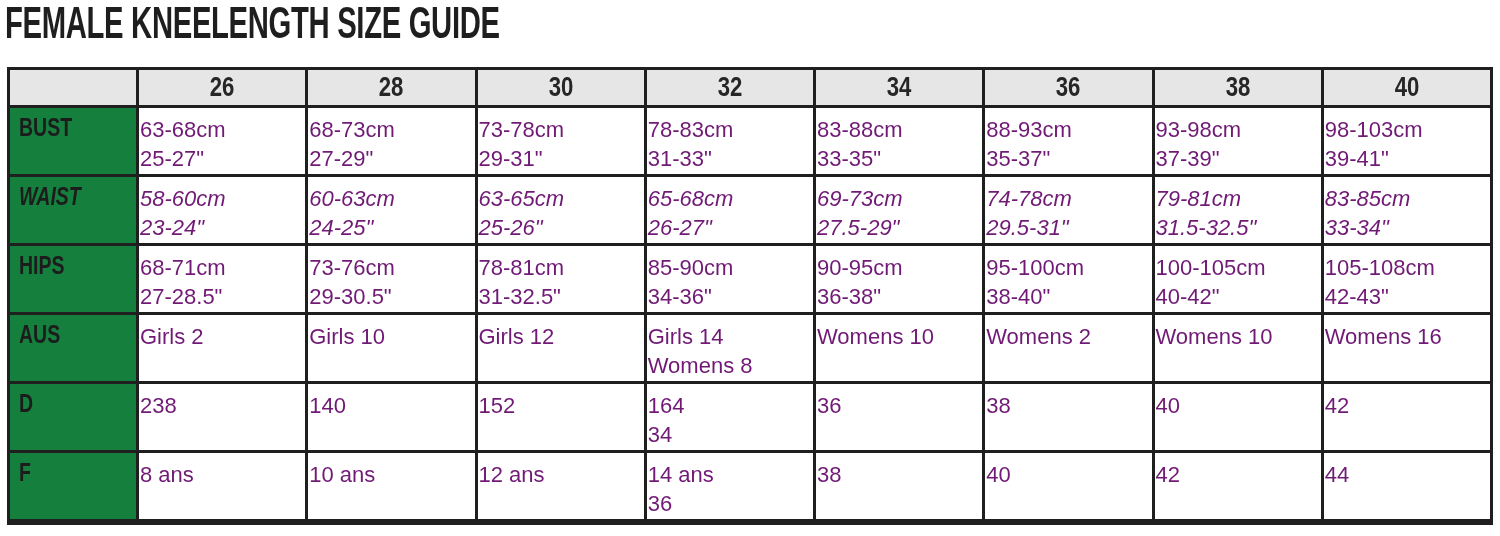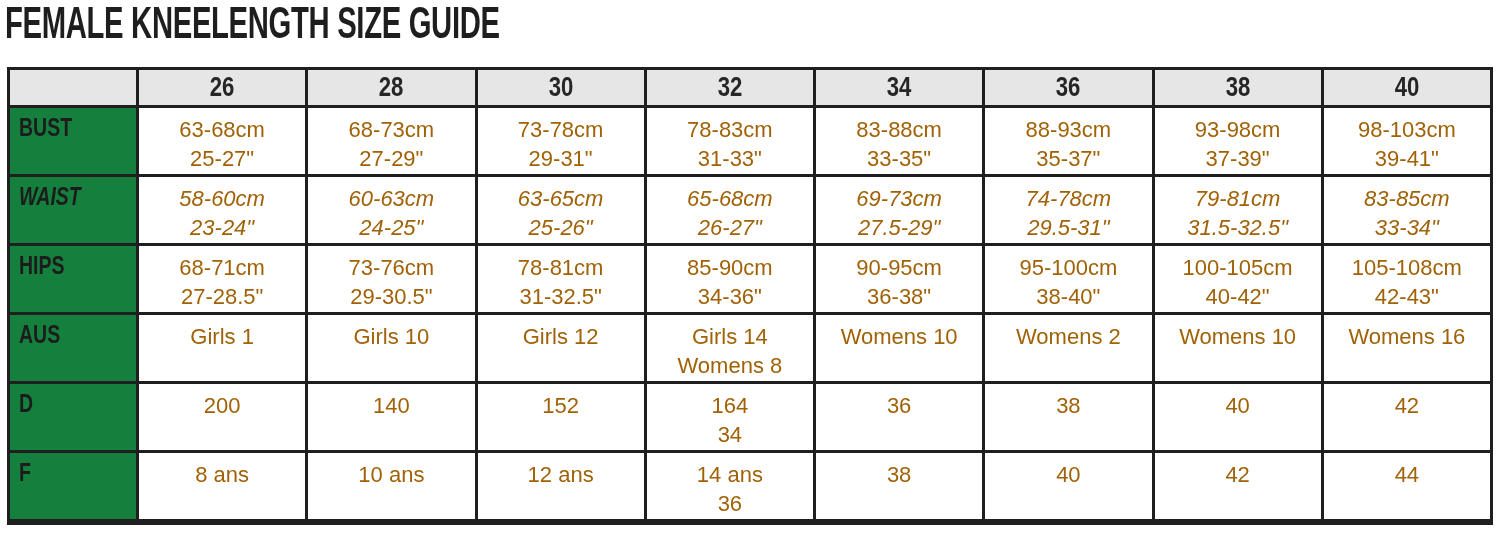--- a/index.html
+++ b/index.html
@@ -48,26 +48,25 @@
     display:inline-block;
     font-weight:bold;
     font-size:25px;
     color:#1c1c1c;
     transform:scaleX(0.78);
     transform-origin:left top;
     white-space:nowrap;
   }
   tbody td{
     background:#ffffff;
-    text-align:center;
     vertical-align:top;
     padding-top:7px;
     font-size:22px;
     line-height:29px;
-    color:#a16207;
+    color:#701a75;
   }
   tbody tr:last-child th,
   tbody tr:last-child td{
     border-bottom-width:6px;
   }
 </style>
 </head>
 <body>
 
 <div class="page-title">FEMALE KNEELENGTH SIZE GUIDE</div>
@@ -115,32 +114,32 @@
         <td>73-76cm<br>29-30.5"</td>
         <td>78-81cm<br>31-32.5"</td>
         <td>85-90cm<br>34-36"</td>
         <td>90-95cm<br>36-38"</td>
         <td>95-100cm<br>38-40"</td>
         <td>100-105cm<br>40-42"</td>
         <td>105-108cm<br>42-43"</td>
       </tr>
       <tr style="height: 65px;">
         <th class="rowlabel"><span class="cond2">AUS</span></th>
-        <td>Girls 1</td>
+        <td>Girls 2</td>
         <td>Girls 10</td>
         <td>Girls 12</td>
         <td>Girls 14<br>Womens 8</td>
         <td>Womens 10</td>
         <td>Womens 2</td>
         <td>Womens 10</td>
         <td>Womens 16</td>
       </tr>
       <tr style="height: 63px;">
         <th class="rowlabel"><span class="cond2">D</span></th>
-        <td>200</td>
+        <td>238</td>
         <td>140</td>
         <td>152</td>
         <td>164<br>34</td>
         <td>36</td>
         <td>38</td>
         <td>40</td>
         <td>42</td>
       </tr>
       <tr style="height: 65px;">
         <th class="rowlabel"><span class="cond2">F</span></th>

